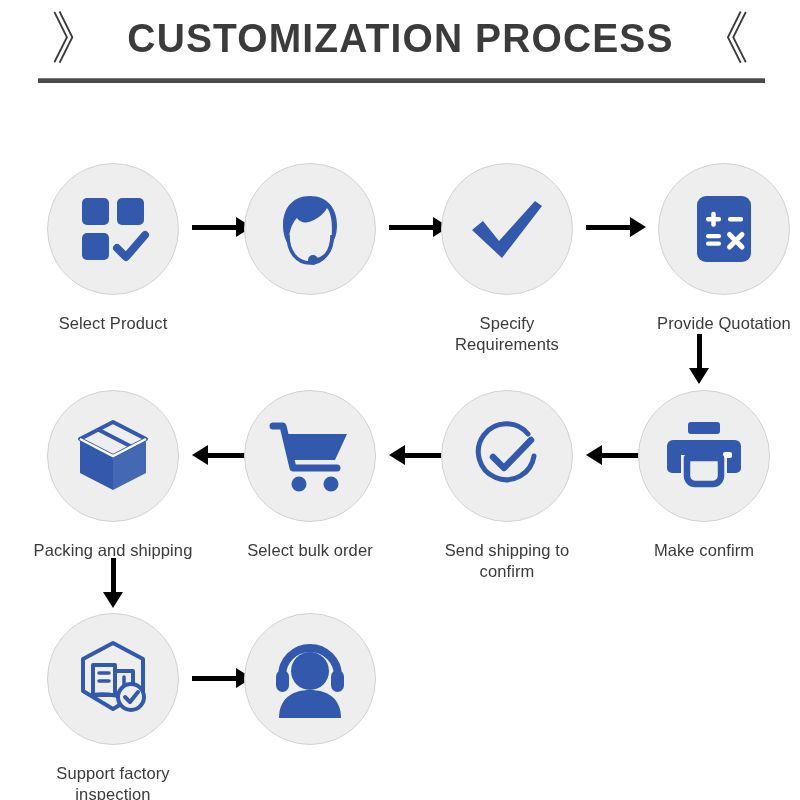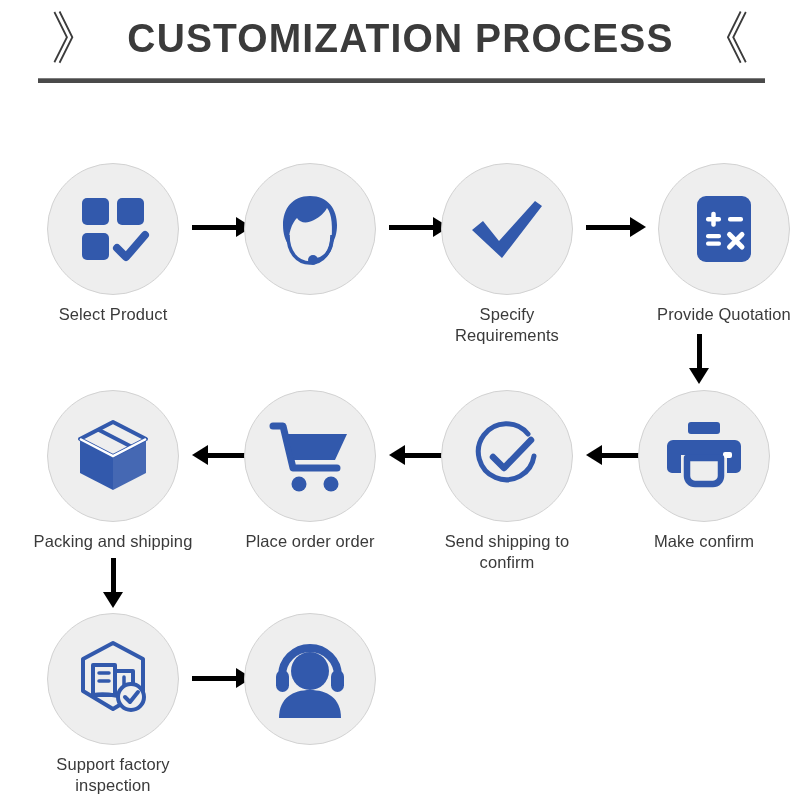--- a/index.html
+++ b/index.html
@@ -37,21 +37,21 @@
 
   
   .node{position:absolute;width:160px;text-align:center;}
   .circle{
     width:130px;height:130px;border-radius:50%;
     background:#eeeeee;border:1px solid #d2d2d2;
     margin:0 auto;position:relative;
     display:flex;align-items:center;justify-content:center;
   }
   .label{
-    margin-top:9px;font-size:16.5px;line-height:21px;color:#3a3a3a;
+    margin-top:18px;font-size:16.5px;line-height:21px;color:#3a3a3a;
     letter-spacing:.1px;white-space:pre-line;
   }
 
   
   .arrow-h{position:absolute;height:20px;}
   .arrow-h .shaft{
     position:absolute;left:0;top:8px;height:5px;background:#000;
   }
   .arrow-h .head{
     position:absolute;top:0;width:0;height:0;
@@ -171,21 +171,21 @@
 
 <div class="node" style="left:230px;top:390px;">
   <div class="circle">
     <svg width="82" height="76" viewBox="0 0 82 76">
       <path d="M4 8 L14 8 L24 50 L68 50" fill="none" stroke="#3259AC" stroke-width="7" stroke-linecap="round" stroke-linejoin="round"></path>
       <path d="M18 16 L78 16 L66 42 L25 42 Z" fill="#3259AC"></path>
       <circle cx="30" cy="66" r="7.5" fill="#3259AC"></circle>
       <circle cx="62" cy="66" r="7.5" fill="#3259AC"></circle>
     </svg>
   </div>
-  <div class="label">Place order order</div>
+  <div class="label">Select bulk order</div>
 </div>
 
 <div class="arrow-h left" style="left:389px;top:445px;width:60px;">
   <div class="shaft" style="left:8px;width:52px;"></div>
     <div class="head"></div>
 </div>
 
 <div class="node" style="left:427px;top:390px;">
   <div class="circle">
     <svg width="80" height="80" viewBox="0 0 80 80">

